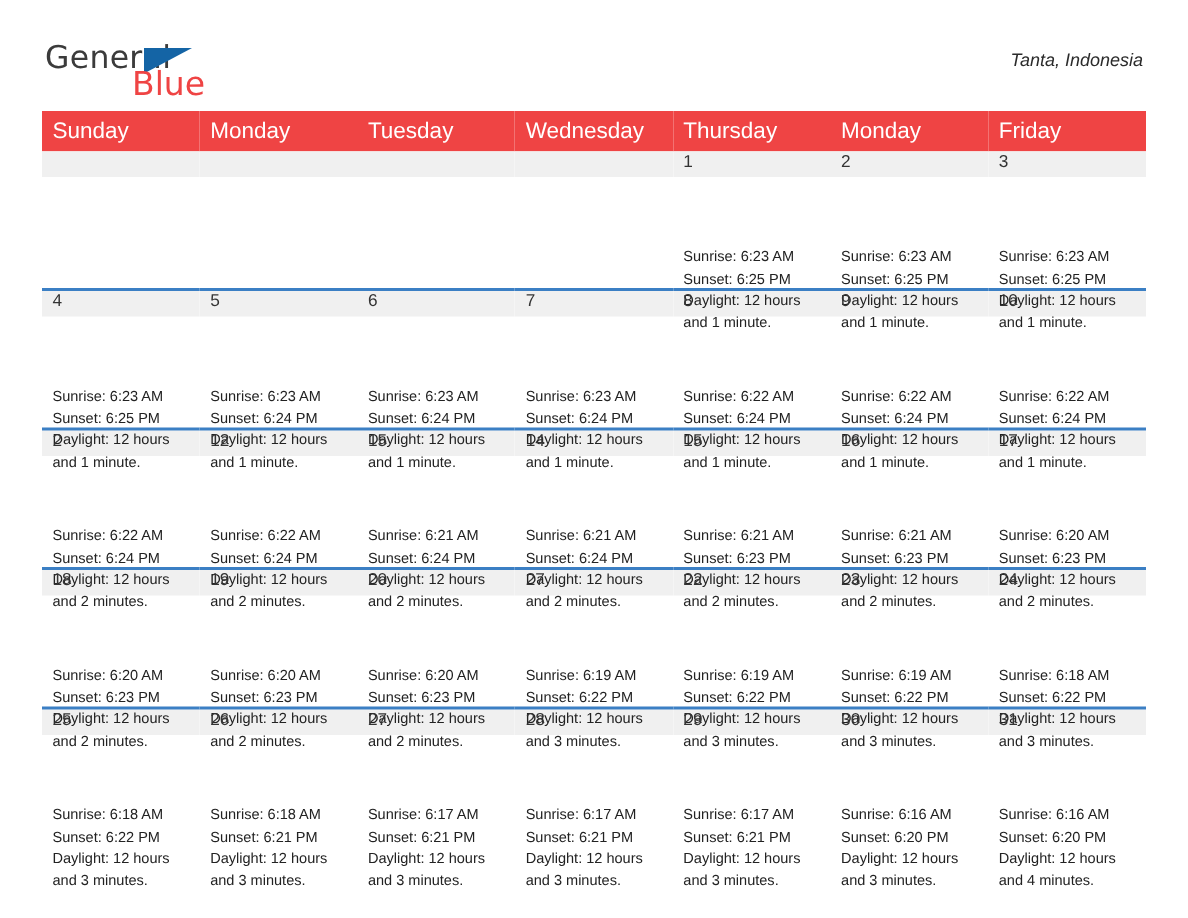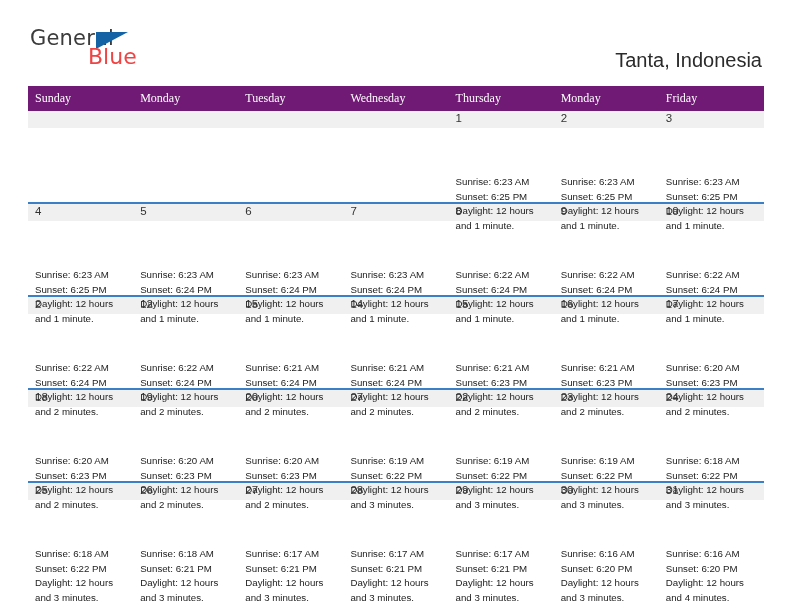--- a/index.html
+++ b/index.html
@@ -21,21 +21,21 @@
     height: 612px;
     box-sizing: border-box;
     padding: 0 28px;
   }
 
   
   .header {
     display: flex;
     align-items: flex-start;
     justify-content: space-between;
-    height: 86px;
+    height: 74px;
     padding-top: 26px;
     box-sizing: border-box;
   }
 
   .logo {
     position: relative;
     width: 120px;
     height: 46px;
     line-height: 1;
   }
@@ -70,44 +70,44 @@
     text-align: right;
     padding-right: 2px;
   }
   .cal-title {
     font-size: 27px;
     color: #2b2b2b;
     line-height: 1.08;
     white-space: nowrap;
   }
   .cal-location {
-    font-size: 20px;
+    font-size: 12px;
     color: #2b2b2b;
-    margin-top: 23px;
+    margin-top: 7px;
     white-space: nowrap;
+    font-style: italic;
   }
 
   
   .calendar {
     width: 736px;
     border-collapse: collapse;
     table-layout: fixed;
   }
   .calendar col { width: 105.14px; }
 
   .dow-row th {
-    background: #701a75;
+    background: #ef4444;
     color: #ffffff;
-    font-size: 12px;
+    font-size: 15px;
     font-weight: normal;
     text-align: left;
     padding: 5px 0 5px 7px;
     height: 18px;
     box-sizing: border-box;
-    font-family: Liberation Serif, serif;
   }
 
   .week-row td {
     vertical-align: top;
     padding: 0;
     border-top: 2px solid #3b7fc4;
     background: #ffffff;
     height: 91px;
     box-sizing: border-box;
   }

